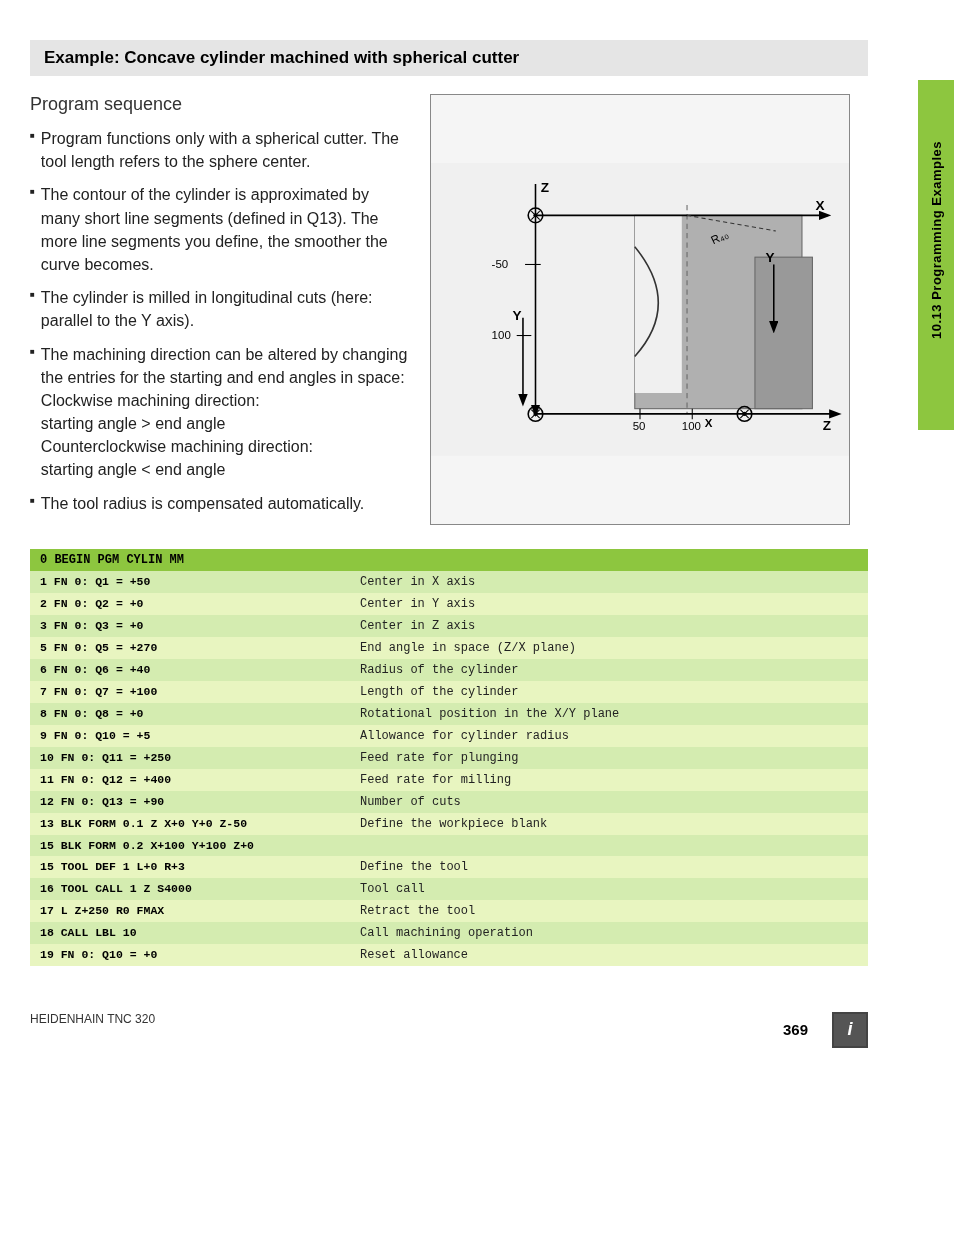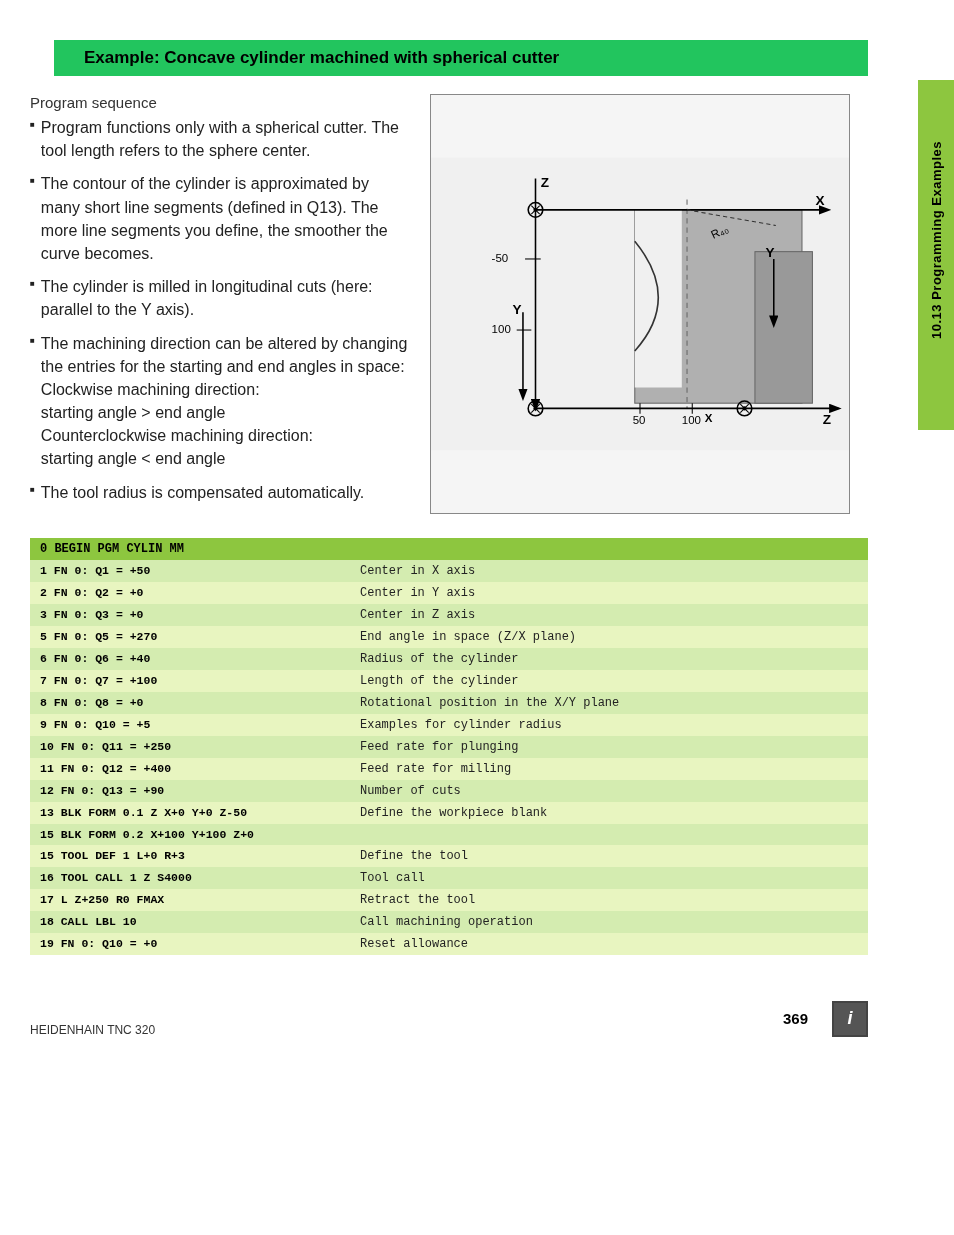--- a/index.html
+++ b/index.html
@@ -53,47 +53,46 @@
     }
 
     
     .main-content {
       padding: 20px 50px 20px 30px;
       margin-right: 36px;
     }
 
     
     .title-bar {
-      background: #22c55e;
-      padding: 8px 30px;
+      background: #e5e5e5;
+      padding: 8px 14px;
       margin-bottom: 18px;
-      margin-left: 24px;
     }
     .title-bar h2 {
       font-size: 17px;
       font-weight: bold;
       color: #000;
     }
 
     
     .top-section {
       display: flex;
       gap: 20px;
       margin-bottom: 24px;
     }
 
     .text-section {
       flex: 1;
       max-width: 380px;
     }
 
     .program-sequence-label {
-      font-size: 15px;
+      font-size: 18px;
       color: #333;
-      margin-bottom: 5px;
+      margin-bottom: 12px;
     }
 
     .bullet-list {
       list-style: none;
       padding: 0;
     }
     .bullet-list li {
       display: flex;
       align-items: flex-start;
       gap: 6px;
@@ -151,21 +150,21 @@
     .code-table tr:first-child td {
       background: #8dc63f;
       font-weight: bold;
       font-size: 12px;
     }
 
     
     .footer {
       display: flex;
       justify-content: space-between;
-      align-items: flex-end;
+      align-items: flex-start;
       padding: 16px 50px 16px 30px;
       margin-top: 10px;
       margin-right: 36px;
     }
     .footer-left {
       font-size: 12px;
       color: #333;
     }
     .footer-right {
       display: flex;
@@ -321,21 +320,21 @@
           <tr>
             <td>7 FN 0: Q7 = +100</td>
             <td>Length of the cylinder</td>
           </tr>
           <tr>
             <td>8 FN 0: Q8 = +0</td>
             <td>Rotational position in the X/Y plane</td>
           </tr>
           <tr>
             <td>9 FN 0: Q10 = +5</td>
-            <td>Examples for cylinder radius</td>
+            <td>Allowance for cylinder radius</td>
           </tr>
           <tr>
             <td>10 FN 0: Q11 = +250</td>
             <td>Feed rate for plunging</td>
           </tr>
           <tr>
             <td>11 FN 0: Q12 = +400</td>
             <td>Feed rate for milling</td>
           </tr>
           <tr>

